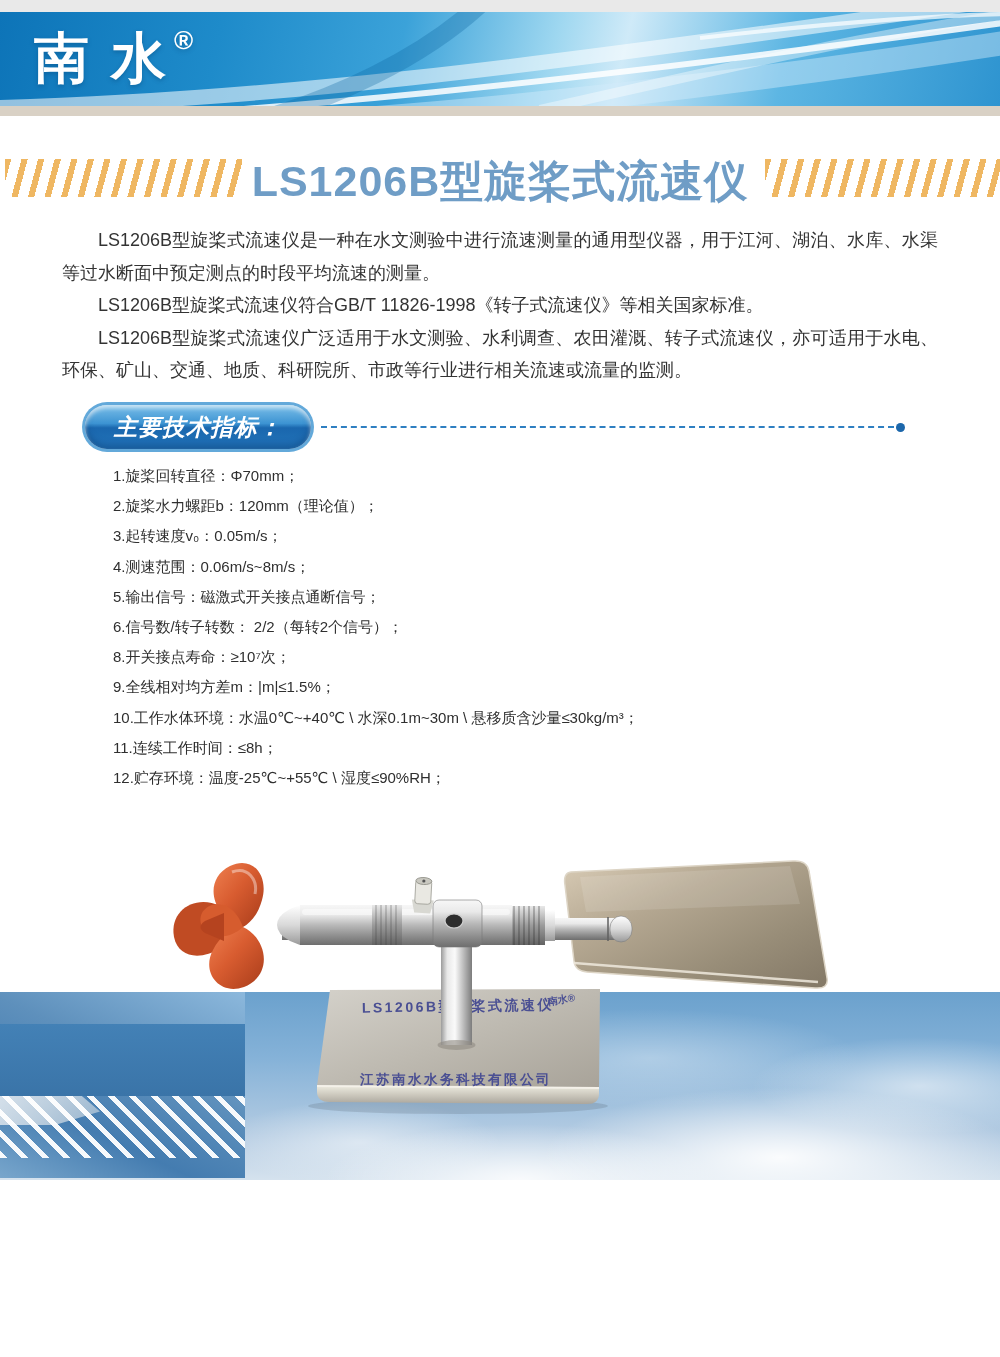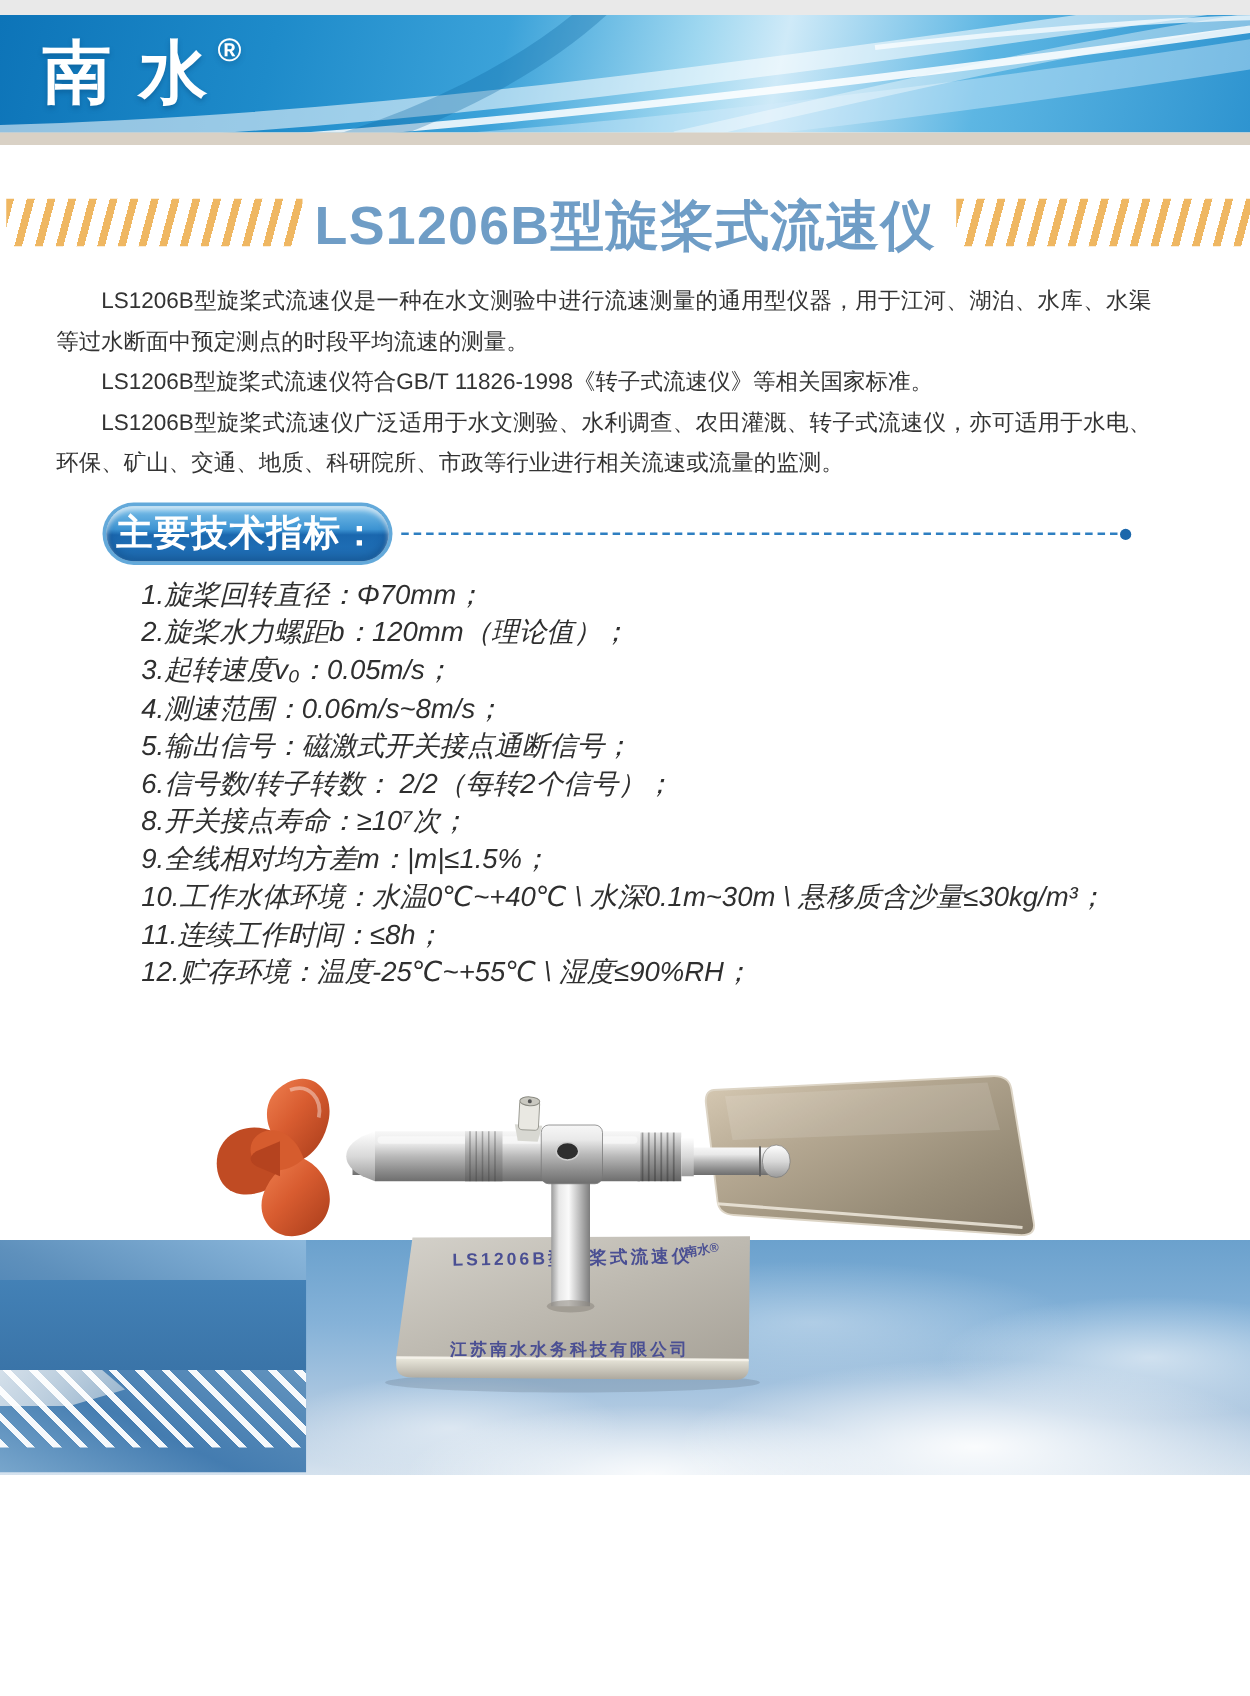--- a/index.html
+++ b/index.html
@@ -29,41 +29,41 @@
   }
   .title-stripe.left{left:5px;width:237px;}
   .title-stripe.right{left:765px;width:235px;}
   .page-title{
     position:absolute;left:0;top:140px;width:1000px;height:60px;line-height:58px;
     text-align:center;font-size:43px;font-weight:bold;color:#6f9dc6;letter-spacing:1px;
   }
 
   
   .intro{
-    position:absolute;left:45px;top:212px;width:876px;
+    position:absolute;left:62px;top:212px;width:876px;
     font-size:18px;line-height:32.5px;color:#333;text-align:justify;
   }
   .intro p{margin:0;text-indent:2em;}
 
   
   .spec-header{position:absolute;left:85px;top:393px;width:820px;height:44px;display:flex;align-items:center;}
   .pill{
     width:226px;height:44px;flex:0 0 auto;border-radius:24px;box-sizing:border-box;
     background:linear-gradient(180deg,#7cc0e9 0%,#3c93d2 42%,#1a67ae 52%,#2274ba 100%);
     box-shadow:inset 0 3px 4px rgba(255,255,255,.65), inset 0 -4px 7px rgba(0,40,90,.35), 0 0 0 3px #63a9da;
     display:flex;align-items:center;justify-content:center;
-    color:#fff;font-size:29px;font-weight:bold;letter-spacing:1px;
+    color:#fff;font-size:23px;font-weight:bold;letter-spacing:1px;font-style:italic;
   }
   .dash-line{flex:1;height:0;border-top:2px dashed #2e7fc1;margin-left:10px;}
   .dash-dot{flex:0 0 auto;width:9px;height:9px;border-radius:50%;background:#1c67ab;margin-left:2px;}
 
   
   .spec-list{
     position:absolute;left:113px;top:449px;width:840px;margin:0;padding:0;list-style:none;
-    font-size:22px;line-height:30.2px;color:#2f2f2f;font-style:italic;
+    font-size:15px;line-height:30.2px;color:#2f2f2f;
   }
 
   
   .sky-band{
     position:absolute;left:0;top:980px;width:1000px;height:188px;
     background:
       radial-gradient(ellipse 340px 100px at 78% 88%, rgba(255,255,255,.92), rgba(255,255,255,0) 70%),
       radial-gradient(ellipse 280px 80px at 52% 100%, rgba(255,255,255,.85), rgba(255,255,255,0) 70%),
       radial-gradient(ellipse 240px 70px at 92% 50%, rgba(255,255,255,.55), rgba(255,255,255,0) 70%),
       radial-gradient(ellipse 200px 60px at 36% 80%, rgba(255,255,255,.5), rgba(255,255,255,0) 70%),

